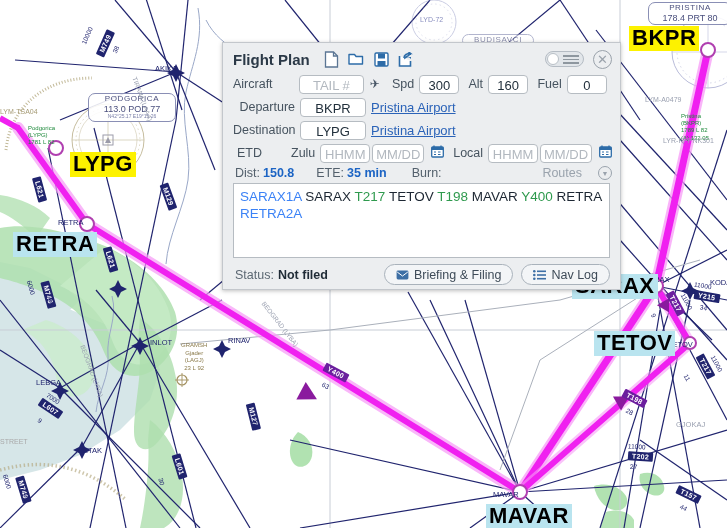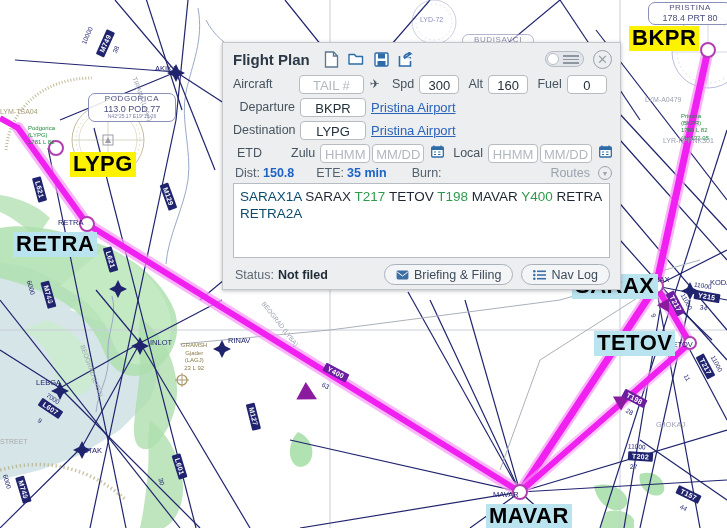--- a/index.html
+++ b/index.html
@@ -207,39 +207,39 @@
   .plane-ic { color: #465464; font-size: 12px; margin: 0 4px 0 1px; }
 
   .stat-row {
     display: flex;
     align-items: center;
     padding: 1px 8px 3px 12px;
     font-size: 12.5px;
   }
   .stat-k { color: #53606c; }
   .stat-v { color: #1c64c4; font-weight: bold; margin-left: 3px; }
-  .routes-lbl { margin-left: auto; color: #9aa3ad; display: flex; align-items: center; gap: 8px; }
+  .routes-lbl { margin-left: auto; color: #9aa3ad; display: flex; align-items: center; gap: 16px; }
   .routes-chev {
     width: 12px; height: 12px; border-radius: 50%;
     border: 1px solid #9aa3ad; display:flex; align-items:center; justify-content:center;
     font-size: 7px; color: #9aa3ad;
   }
 
   .route-box {
     margin: 0 10px;
     height: 75px;
     background: #ffffff;
     border: 1px solid #b6bcc2;
     padding: 4px 6px;
     box-sizing: border-box;
     font-size: 13.5px;
     line-height: 1.28;
     overflow: hidden;
   }
-  .tok-proc { color: #0c4a6e; }
+  .tok-proc { color: #3b82f6; }
   .tok-awy { color: #2f9a4e; }
   .tok-wp { color: #1d2733; }
 
   .footer-row {
     display: flex;
     align-items: center;
     padding: 6px 10px 0 12px;
   }
   .status-k { color: #5c6873; font-size: 12.5px; }
   .status-v { color: #1f2b36; font-size: 12.5px; font-weight: bold; margin-left: 4px; }
@@ -462,21 +462,21 @@
 
     <div class="wp-name-sm" style="left:155px;top:64px">AKIKA</div>
     <div class="wp-name-sm" style="left:58px;top:218px">RETRA</div>
     <div class="wp-name-sm" style="left:150px;top:338px">INLOT</div>
     <div class="wp-name-sm" style="left:36px;top:378px">LEBGA</div>
     <div class="wp-name-sm" style="left:78px;top:446px">PETAK</div>
     <div class="wp-name-sm" style="left:228px;top:336px">RINAV</div>
     <div class="wp-name-sm" style="left:493px;top:490px">MAVAR</div>
     <div class="wp-name-sm" style="left:644px;top:275px">SARAX</div>
     <div class="wp-name-sm" style="left:668px;top:340px">TETOV</div>
-    <div class="wp-name-sm" style="left:656px;top:420px;color:#9aa0b0">GJOKAJ</div>
+    <div class="wp-name-sm" style="left:676px;top:420px;color:#9aa0b0">GJOKAJ</div>
     <div class="wp-name-sm" style="left:710px;top:278px">KODA</div>
 
     <div class="navbox" style="left:88px;top:93px;width:78px">
       <div class="l1">PODGORICA</div>
       <div class="l2">113.0 POD 77</div>
       <div class="l3">N42°25.17 E19°15.26</div>
     </div>
     <div class="navbox" style="left:648px;top:2px;width:74px">
       <div class="l1">PRISTINA</div>
       <div class="l2">178.4 PRT 80</div>

